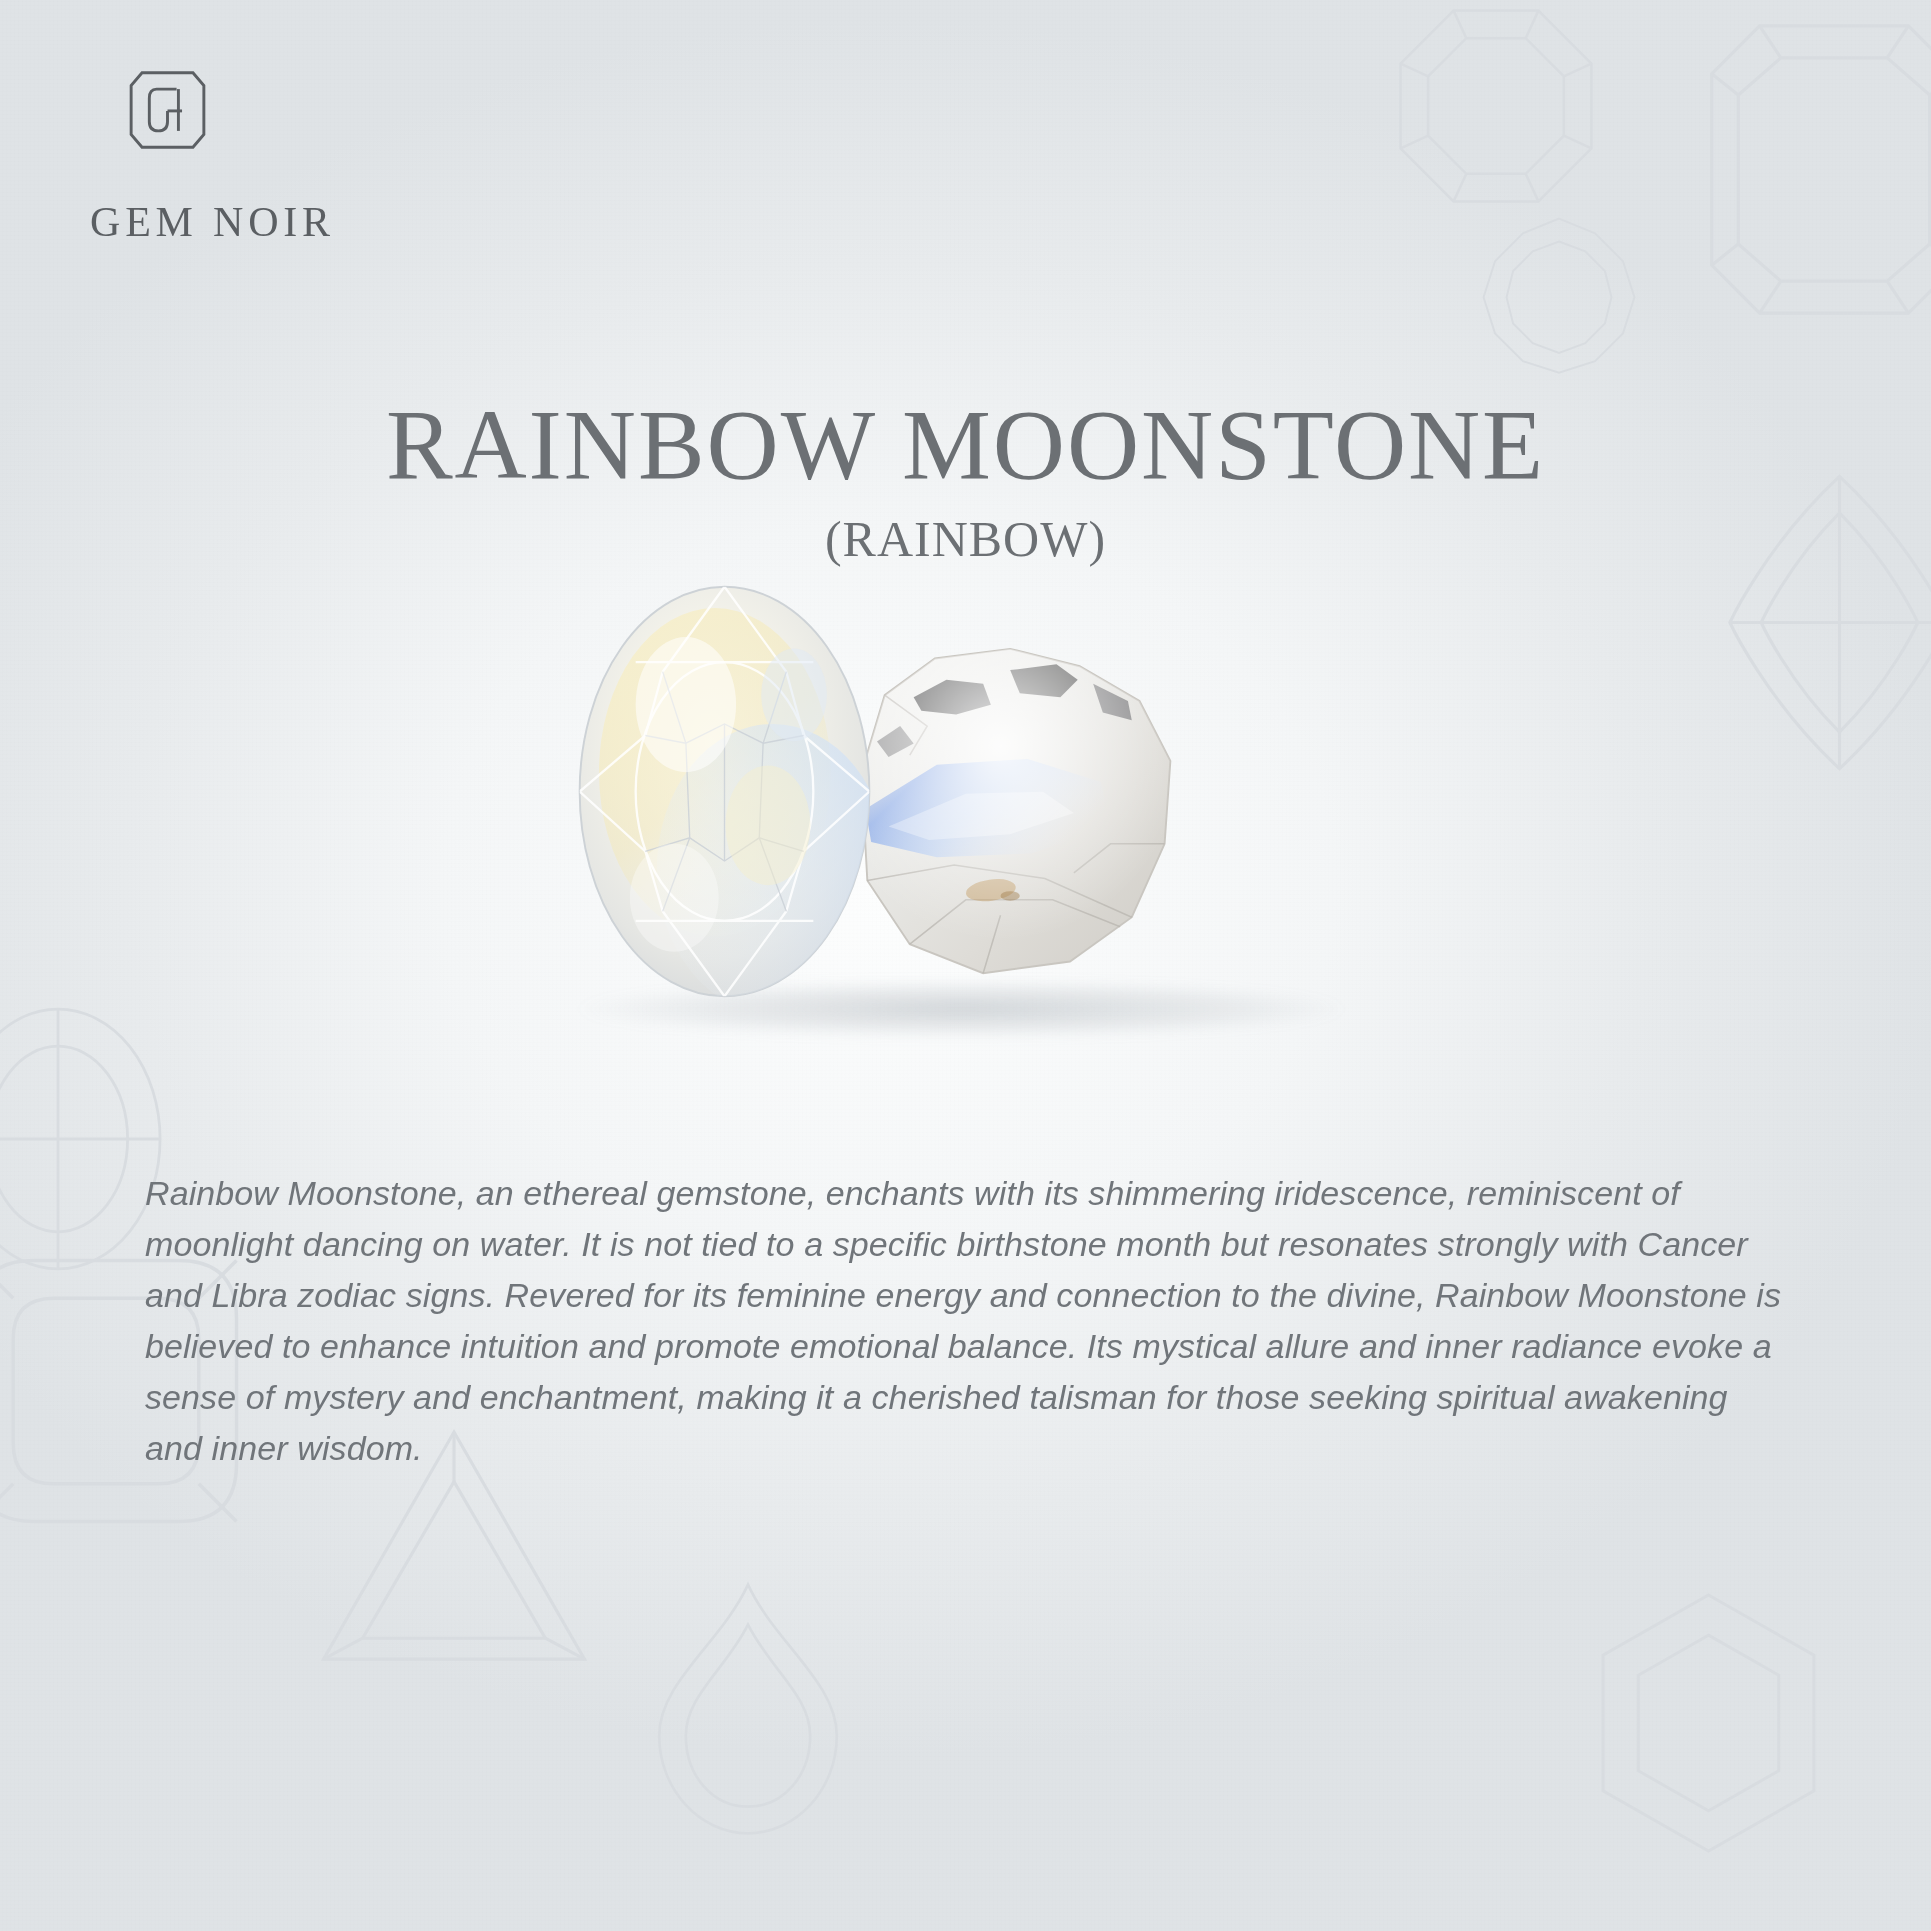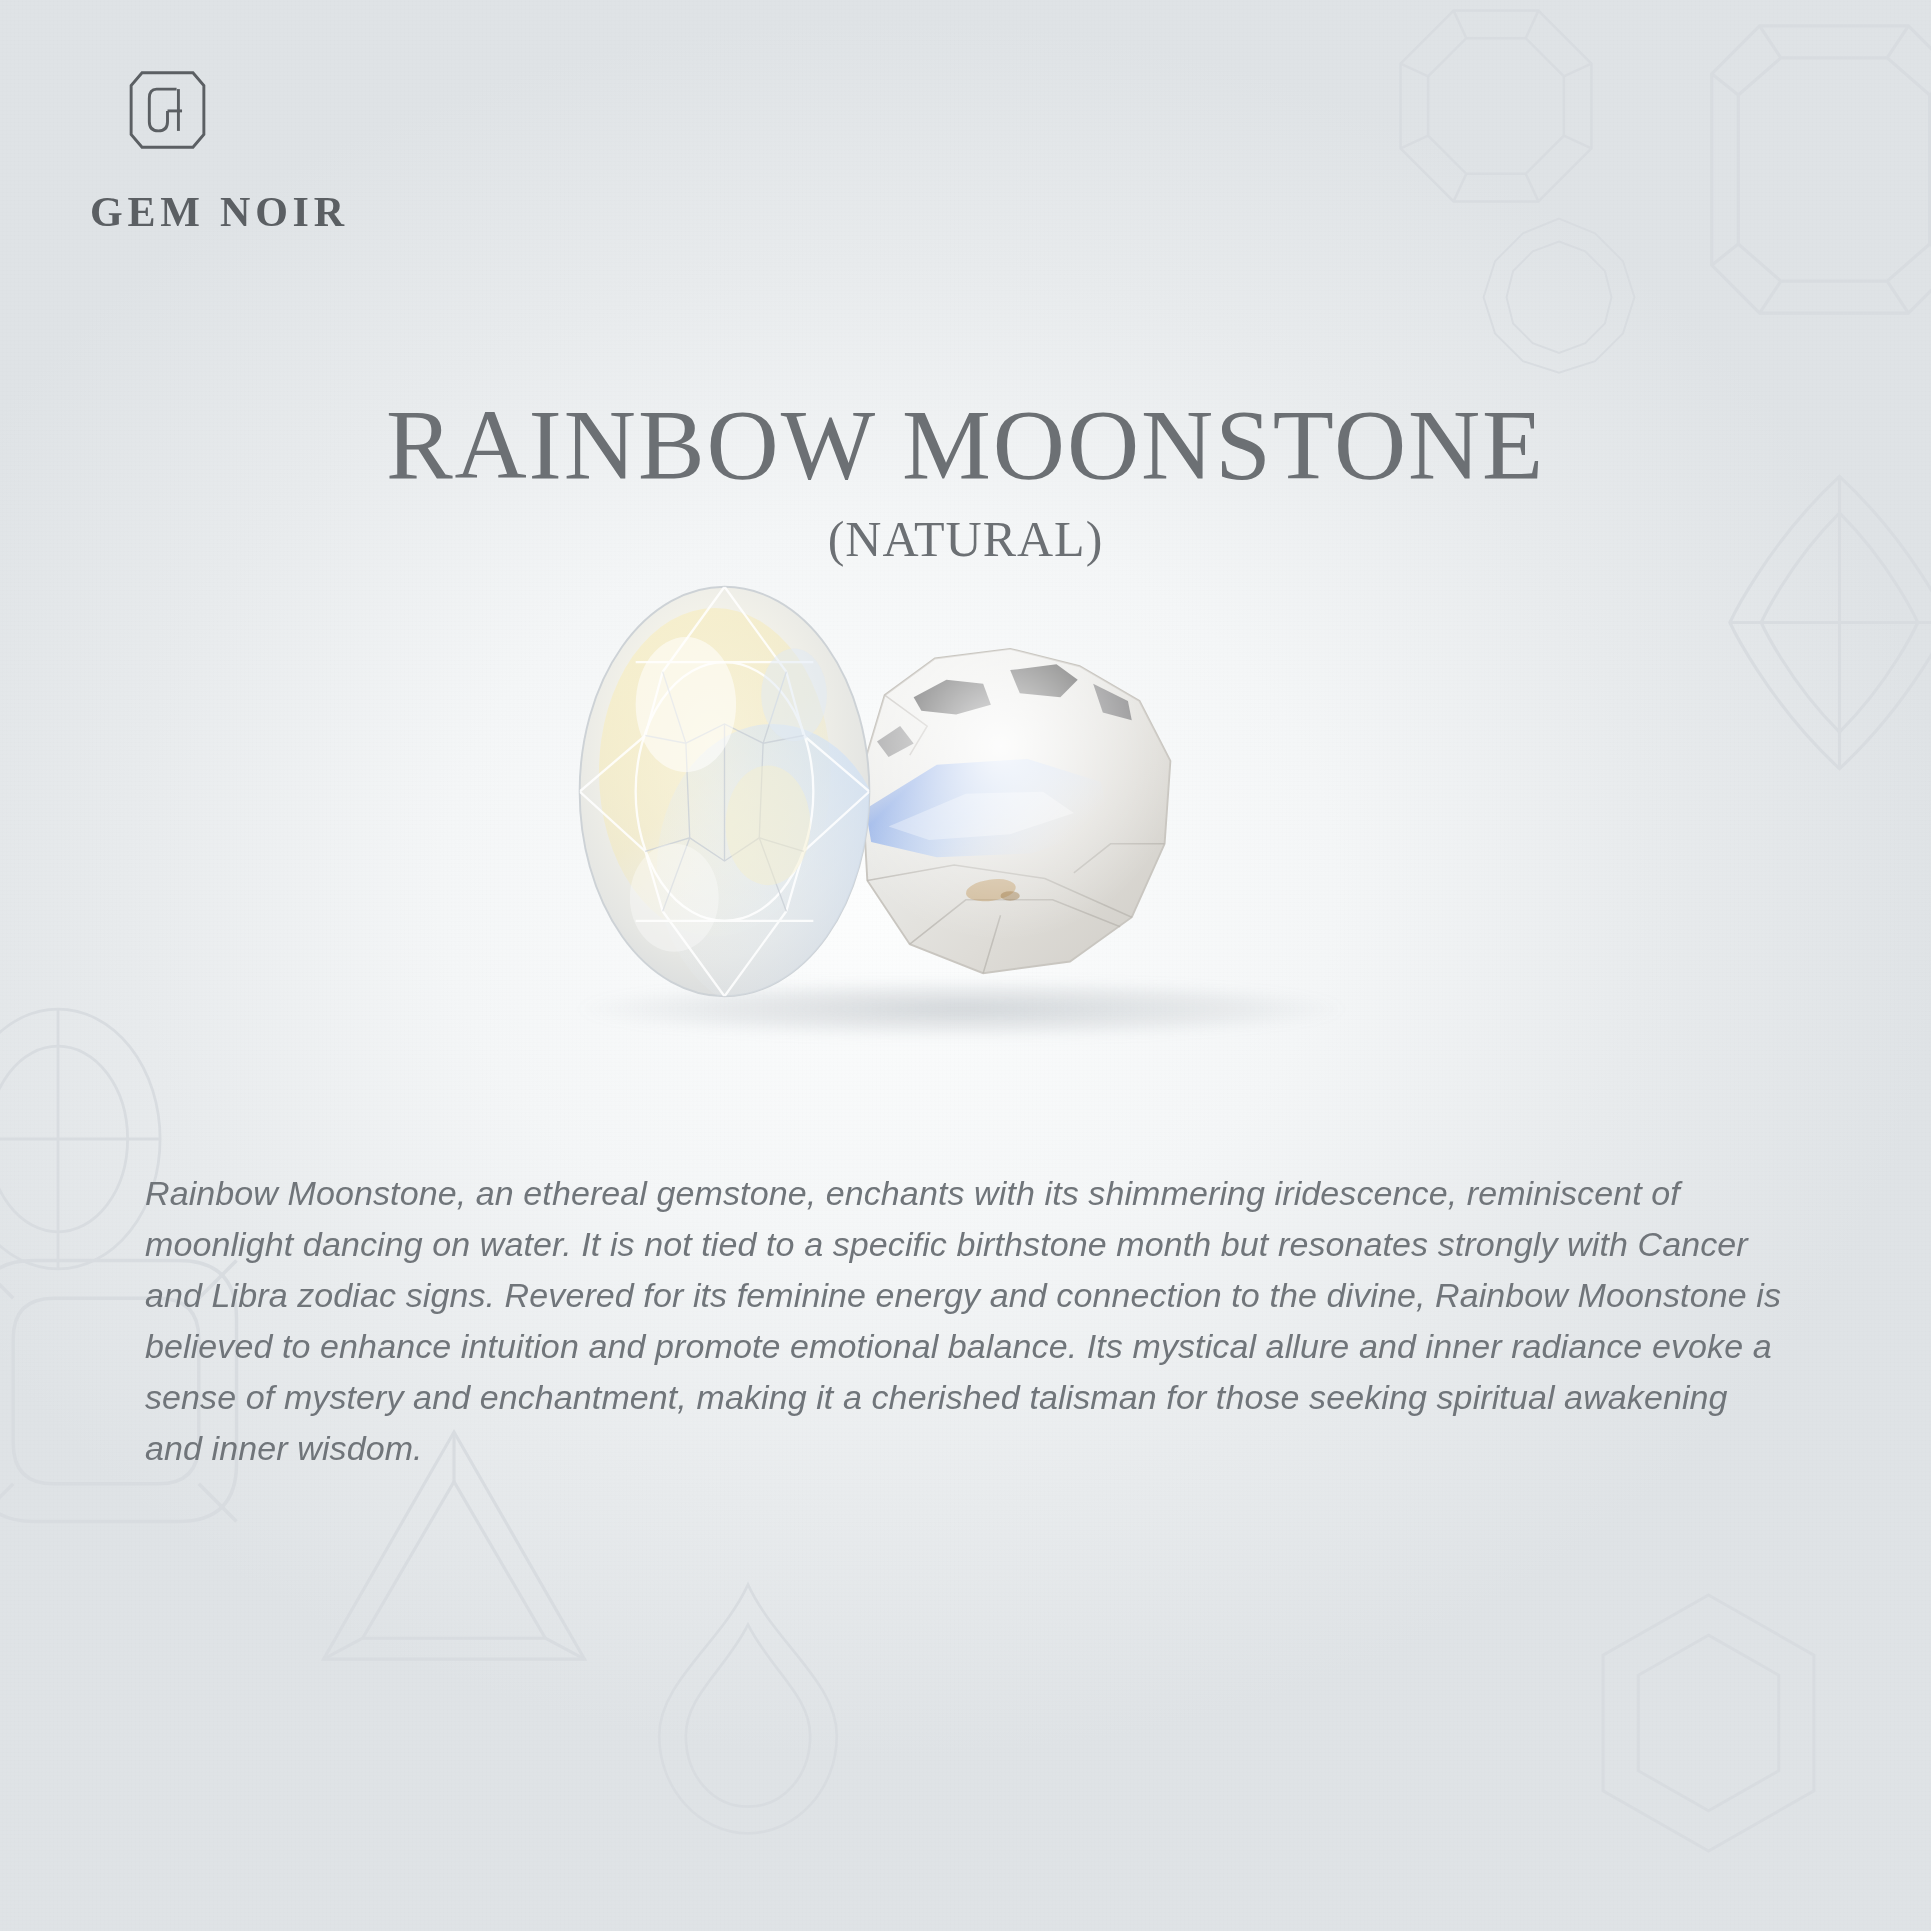--- a/index.html
+++ b/index.html
@@ -48,27 +48,27 @@
     left: 46px;
     top: 60px;
     width: 309px;
   }
   .logo-mark {
     width: 93px;
     height: 100px;
     margin-left: 75px;
   }
   .logo-text {
-    margin-top: 24px;
+    margin-top: 34px;
     margin-left: 44px;
     font-family: "Liberation Serif", serif;
     font-size: 42px;
     letter-spacing: 4.8px;
     color: #5b5f63;
-    font-weight: 700;
+    font-weight: 400;
   }
 
   
   .title {
     position: absolute;
     top: 375px;
     left: 0;
     width: 100%;
     text-align: center;
     font-family: "Liberation Serif", serif;
@@ -227,21 +227,21 @@
     <svg class="logo-mark" viewBox="0 0 100 110" fill="none" stroke="#5b5f63" stroke-width="3.2">
       <path d="M22 14 H78 L90 28 V82 L78 96 H22 L10 82 V28 Z"></path>
       <path d="M60 32 H38 Q30 32 30 42 V68 Q30 78 40 78 Q50 78 50 68 V56"></path>
       <path d="M62 32 V78" stroke-width="3.2"></path>
       <path d="M50 56 H66" stroke-width="3.2"></path>
     </svg>
     <div class="logo-text">GEM NOIR</div>
   </div>
 
   <div class="title">RAINBOW MOONSTONE</div>
-  <div class="subtitle">(NATURAL)</div>
+  <div class="subtitle">(RAINBOW)</div>
 
   <div class="gem-stage">
     <div class="gem-shadow"></div>
 
     <svg class="rough-stone" viewBox="0 0 430 390">
       <defs>
         <linearGradient id="roughBody" x1="0" y1="0" x2="1" y2="1">
           <stop offset="0%" stop-color="#f5f5f3"></stop>
           <stop offset="35%" stop-color="#e9e9e6"></stop>
           <stop offset="65%" stop-color="#dedcd7"></stop>

